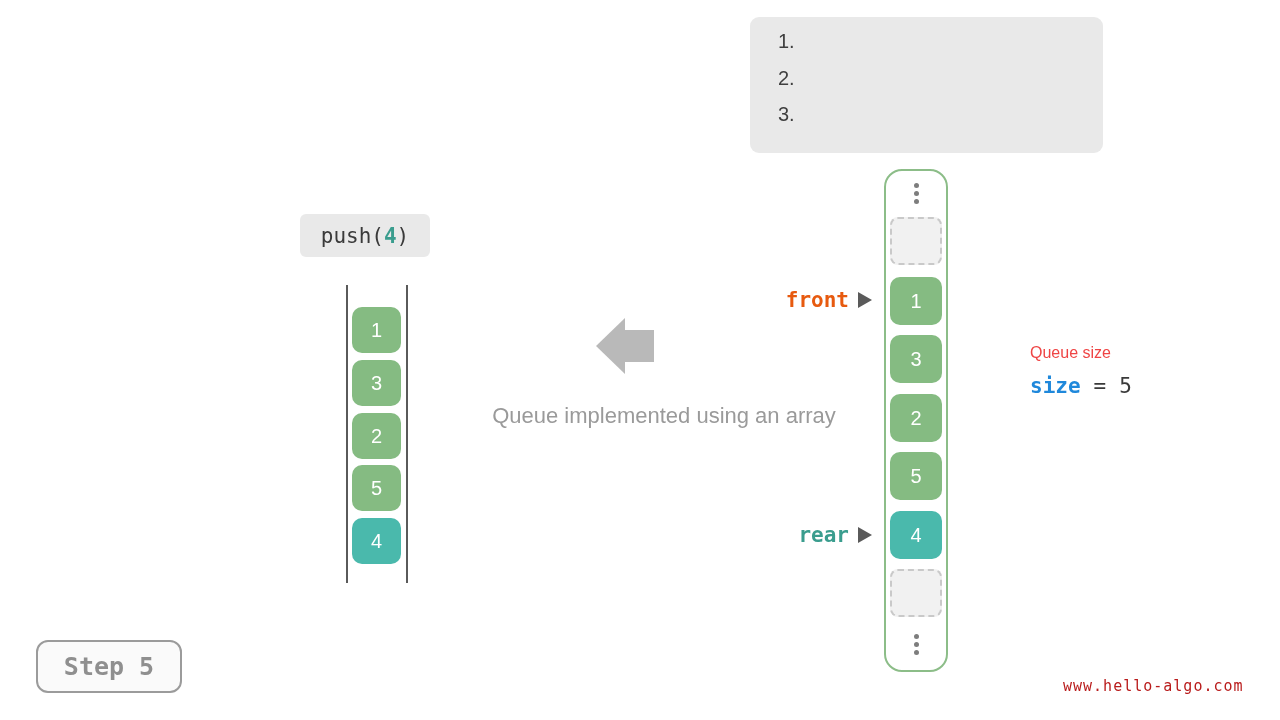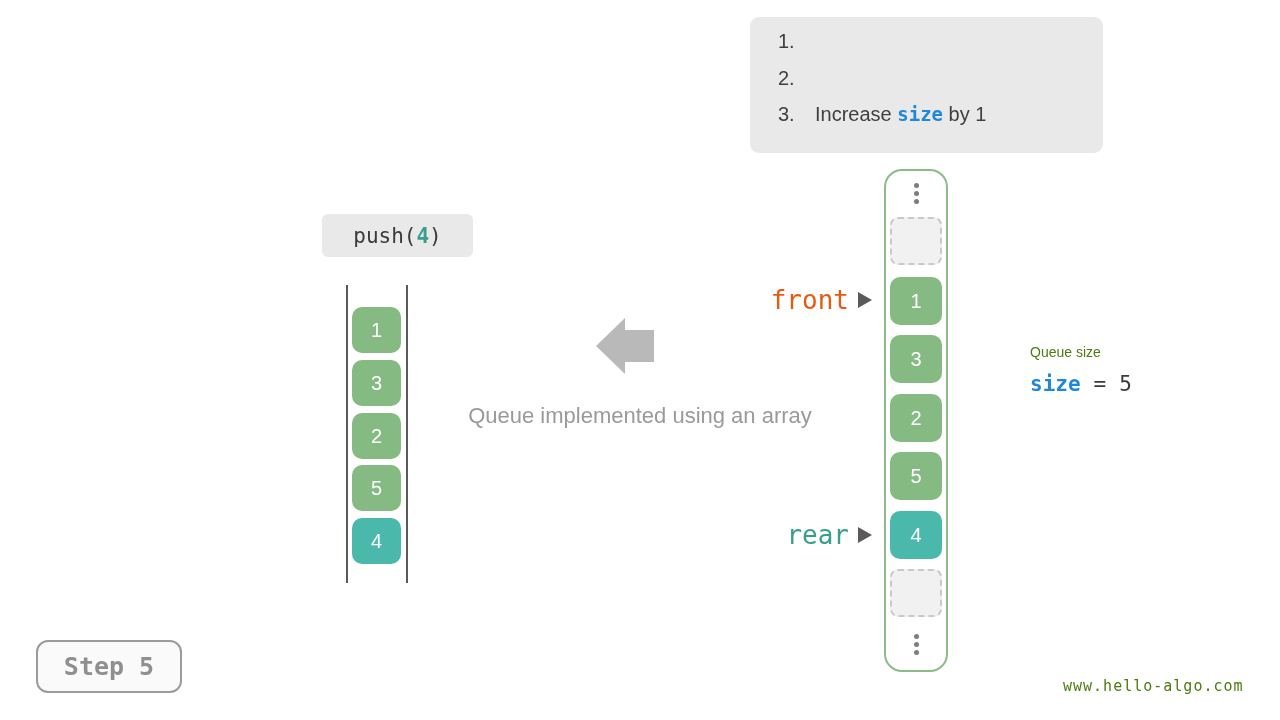--- a/index.html
+++ b/index.html
@@ -34,22 +34,22 @@
     font-family: "DejaVu Sans Mono", monospace;
     font-weight: bold;
     font-size: 19px;
   }
   .code-teal { color: #3a9d8e; }
   .code-blue { color: #1f88db; }
 
   
   .push-chip {
     position: absolute;
-    left: 322px; top: 214px;
-    width: 151px; height: 43px;
+    left: 300px; top: 214px;
+    width: 130px; height: 43px;
     background: #e9e9e9;
     border-radius: 6px;
     display: flex;
     align-items: center;
     justify-content: center;
     font-family: "DejaVu Sans Mono", monospace;
     font-size: 21px;
     color: #3a3a3a;
   }
   .push-chip .val { color: #3a9d8e; font-weight: bold; }
@@ -88,21 +88,21 @@
     border-right: 29px solid #b9b9b9;
   }
   .big-arrow-bar {
     position: absolute;
     left: 624px; top: 330px;
     width: 30px; height: 32px;
     background: #b9b9b9;
   }
   .caption {
     position: absolute;
-    left: 440px; top: 403px;
+    left: 464px; top: 403px;
     width: 400px;
     text-align: center;
     font-size: 22px;
     color: #9a9a9a;
   }
 
   
   .array-frame {
     position: absolute;
     left: 884px; top: 169px;
@@ -147,42 +147,42 @@
   .pointer-row {
     position: absolute;
     width: 112px; height: 28px;
     display: flex;
     align-items: center;
     justify-content: flex-end;
     gap: 9px;
   }
   .pointer-row .ptr-label {
     font-family: "DejaVu Sans Mono", monospace;
-    font-weight: normal;
-    font-size: 26px;
+    font-weight: bold;
+    font-size: 21px;
   }
   .ptr-front { left: 760px; top: 286px; }
   .ptr-front .ptr-label { color: #e75a0f; }
   .ptr-rear { left: 760px; top: 521px; }
   .ptr-rear .ptr-label { color: #3a9d8e; }
   .ptr-arrow {
     width: 0; height: 0;
     border-top: 8px solid transparent;
     border-bottom: 8px solid transparent;
     border-left: 14px solid #5a5a5a;
   }
 
   
   .qsize {
     position: absolute;
     left: 1030px; top: 344px;
   }
   .qsize-title {
-    font-size: 14px;
-    color: #4d7c0f;
+    font-size: 16px;
+    color: #ef4444;
     margin-bottom: 12px;
   }
   .qsize-line {
     display: flex;
     align-items: baseline;
     gap: 13px;
     font-family: "DejaVu Sans Mono", monospace;
     font-size: 21px;
     color: #3a3a3a;
   }
@@ -205,38 +205,37 @@
     color: #8f8f8f;
   }
 
   
   .watermark {
     position: absolute;
     left: 1063px; top: 677px;
     font-family: "DejaVu Sans Mono", monospace;
     font-size: 15px;
     letter-spacing: 1px;
-    color: #4d7c0f;
+    color: #b91c1c;
   }
 </style>
 </head>
 <body>
 
 <div class="canvas">
 
   <div class="instr-box">
     <div class="instr-row">
       <span class="instr-num">1.</span>
     </div>
     <div class="instr-row">
       <span class="instr-num">2.</span>
     </div>
     <div class="instr-row">
       <span class="instr-num">3.</span>
-      <span><span>Increase </span><span class="code code-blue">size</span><span> by 1</span></span>
     </div>
   </div>
 
   <div class="push-chip">
     <span>push(</span>
       <span class="val">4</span>
       <span>)</span>
   </div>
 
   <div class="stack-line left"></div>

